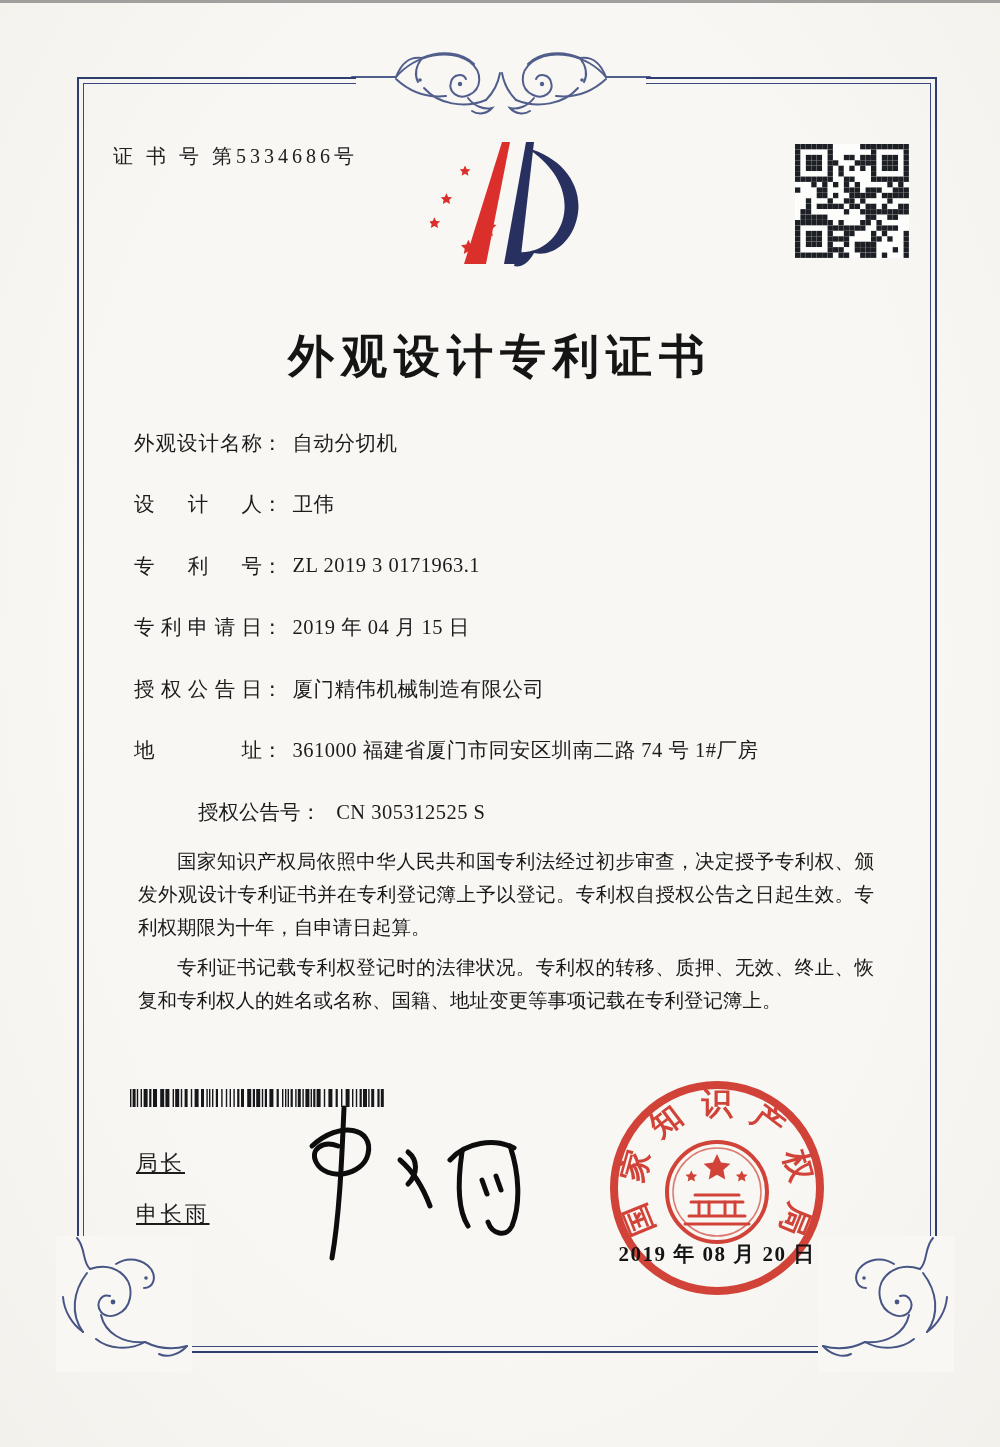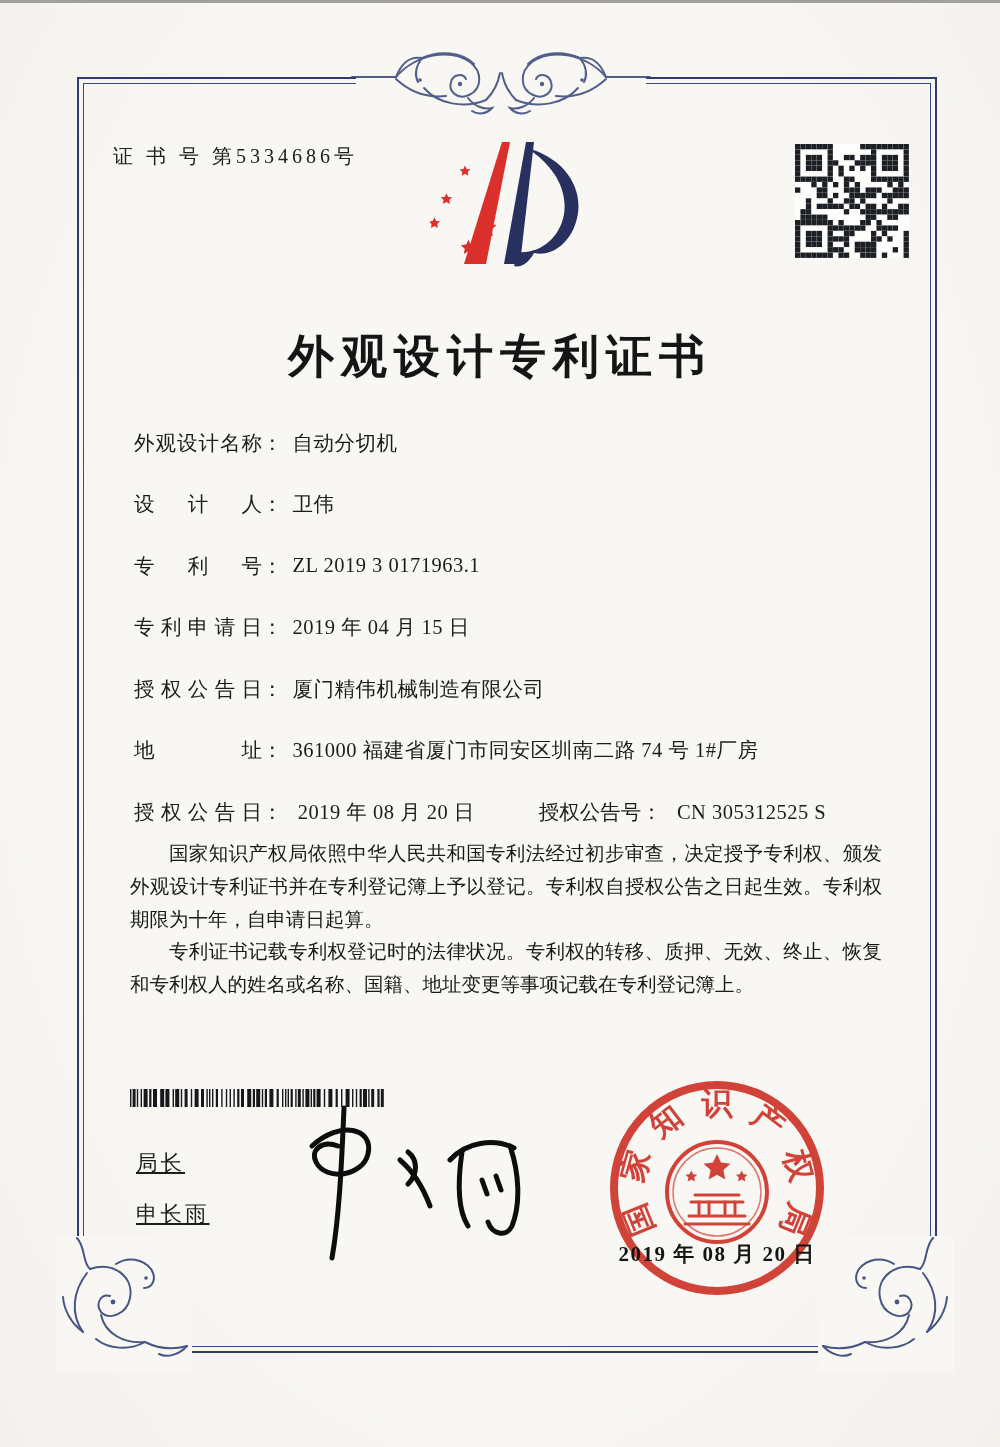--- a/index.html
+++ b/index.html
@@ -28,21 +28,21 @@
 
   .fields{position:absolute;left:134px;top:412px;width:760px;font-size:20.5px;}
   .field-row{height:61.5px;display:flex;align-items:center;white-space:nowrap;}
   .flabel{display:inline-block;width:128px;text-align:justify;text-align-last:justify;}
   .fcolon{display:inline-block;margin-right:10px;}
   .fvalue{letter-spacing:.5px;}
   .grant-row .pair2{margin-left:64px;}
 
   .paras{position:absolute;left:130px;top:838px;width:752px;font-size:19.5px;
          line-height:32.8px;text-align:justify;color:#191919;}
-  .paras p{margin:0;text-indent:2em;}
+  .paras p{margin:8px;text-indent:2em;}
 
   .barcode{position:absolute;left:130px;top:1089px;width:256px;height:18px;}
   .signer{position:absolute;left:136px;top:1138px;font-size:21.5px;line-height:51px;letter-spacing:3px;text-decoration:underline;}
   .signature{position:absolute;left:282px;top:1102px;width:248px;height:164px;}
 
   .seal{position:absolute;left:595px;top:1066px;width:244px;height:244px;opacity:.93;}
   .seal-date{position:absolute;left:585px;top:1240px;width:264px;text-align:center;
              font-size:21px;font-weight:bold;letter-spacing:1.5px;color:#141414;z-index:4;}
 
   .footer-page{position:absolute;left:0;top:1300px;width:945px;text-align:center;
@@ -411,24 +411,20 @@
         <span class="flabel">授权公告日</span>
           <span class="fcolon">：</span>
         <span class="fvalue">厦门精伟机械制造有限公司</span>
       </div>
       <div class="field-row">
         <span class="flabel">地址</span>
           <span class="fcolon">：</span>
         <span class="fvalue">361000 福建省厦门市同安区圳南二路 74 号 1#厂房</span>
       </div>
       <div class="field-row grant-row">
-        <span>
-          <span class="flabel">授权公告日</span><span class="fcolon">：</span>
-          <span class="fvalue">2019 年 08 月 20 日</span>
-        </span>
         <span class="pair2">
           <span>授权公告号</span><span class="fcolon">：</span>
           <span class="fvalue">CN 305312525 S</span>
         </span>
       </div>
     </div>
 
     <div class="paras">
       <p>国家知识产权局依照中华人民共和国专利法经过初步审查，决定授予专利权、颁发外观设计专利证书并在专利登记簿上予以登记。专利权自授权公告之日起生效。专利权期限为十年，自申请日起算。</p>
       <p>专利证书记载专利权登记时的法律状况。专利权的转移、质押、无效、终止、恢复和专利权人的姓名或名称、国籍、地址变更等事项记载在专利登记簿上。</p>

